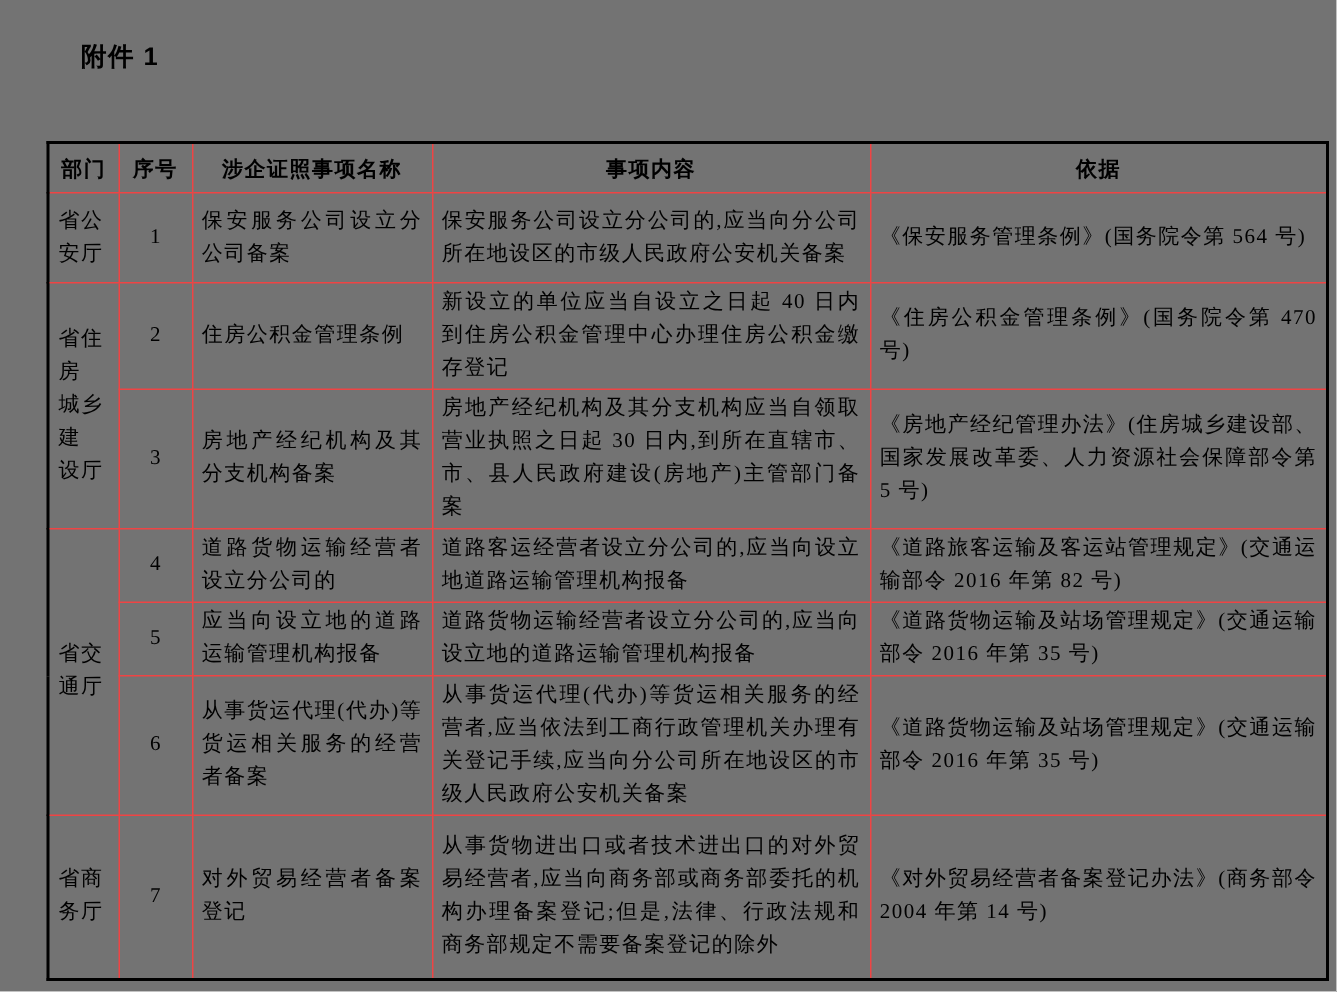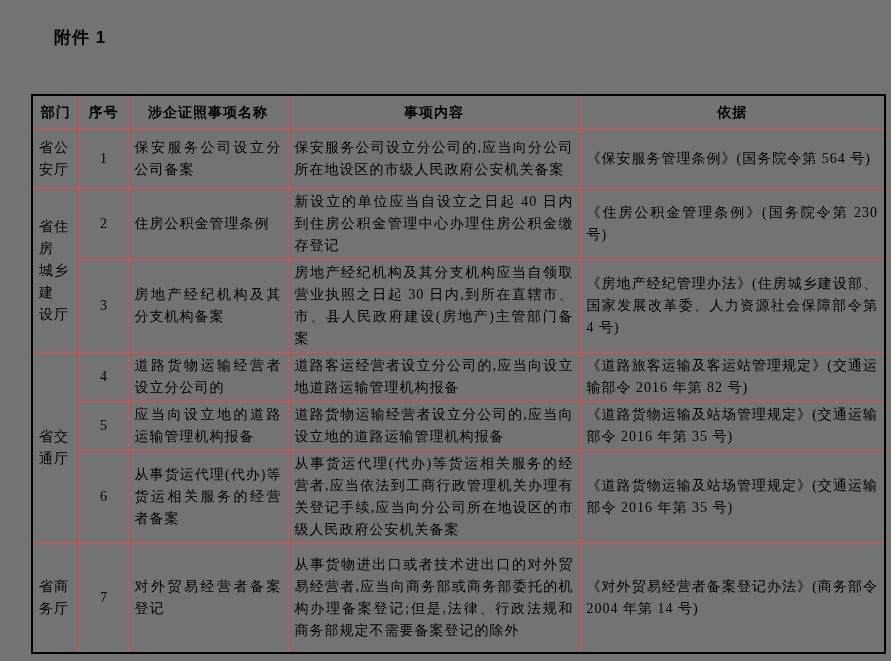--- a/index.html
+++ b/index.html
@@ -88,27 +88,27 @@
           <td class="content">保安服务公司设立分公司的,应当向分公司所在地设区的市级人民政府公安机关备案</td>
           <td class="basis">《保安服务管理条例》(国务院令第 564 号)</td>
         </tr>
         <tr style="height: 62px;">
           <td class="dept" rowspan="2">省住房
 城乡建
 设厅</td>
           <td class="num">2</td>
           <td class="name">住房公积金管理条例</td>
           <td class="content">新设立的单位应当自设立之日起 40 日内到住房公积金管理中心办理住房公积金缴存登记</td>
-          <td class="basis">《住房公积金管理条例》(国务院令第 230 号)</td>
+          <td class="basis">《住房公积金管理条例》(国务院令第 470 号)</td>
         </tr>
         <tr style="height: 78px;">
           <td class="num">3</td>
           <td class="name">房地产经纪机构及其分支机构备案</td>
           <td class="content">房地产经纪机构及其分支机构应当自领取营业执照之日起 30 日内,到所在直辖市、市、县人民政府建设(房地产)主管部门备案</td>
-          <td class="basis">《房地产经纪管理办法》(住房城乡建设部、国家发展改革委、人力资源社会保障部令第 4 号)</td>
+          <td class="basis">《房地产经纪管理办法》(住房城乡建设部、国家发展改革委、人力资源社会保障部令第 5 号)</td>
         </tr>
         <tr style="height: 46px;">
           <td class="dept" rowspan="3">省交
 通厅</td>
           <td class="num">4</td>
           <td class="name">道路货物运输经营者设立分公司的</td>
           <td class="content">道路客运经营者设立分公司的,应当向设立地道路运输管理机构报备</td>
           <td class="basis">《道路旅客运输及客运站管理规定》(交通运输部令 2016 年第 82 号)</td>
         </tr>
         <tr style="height: 46px;">

